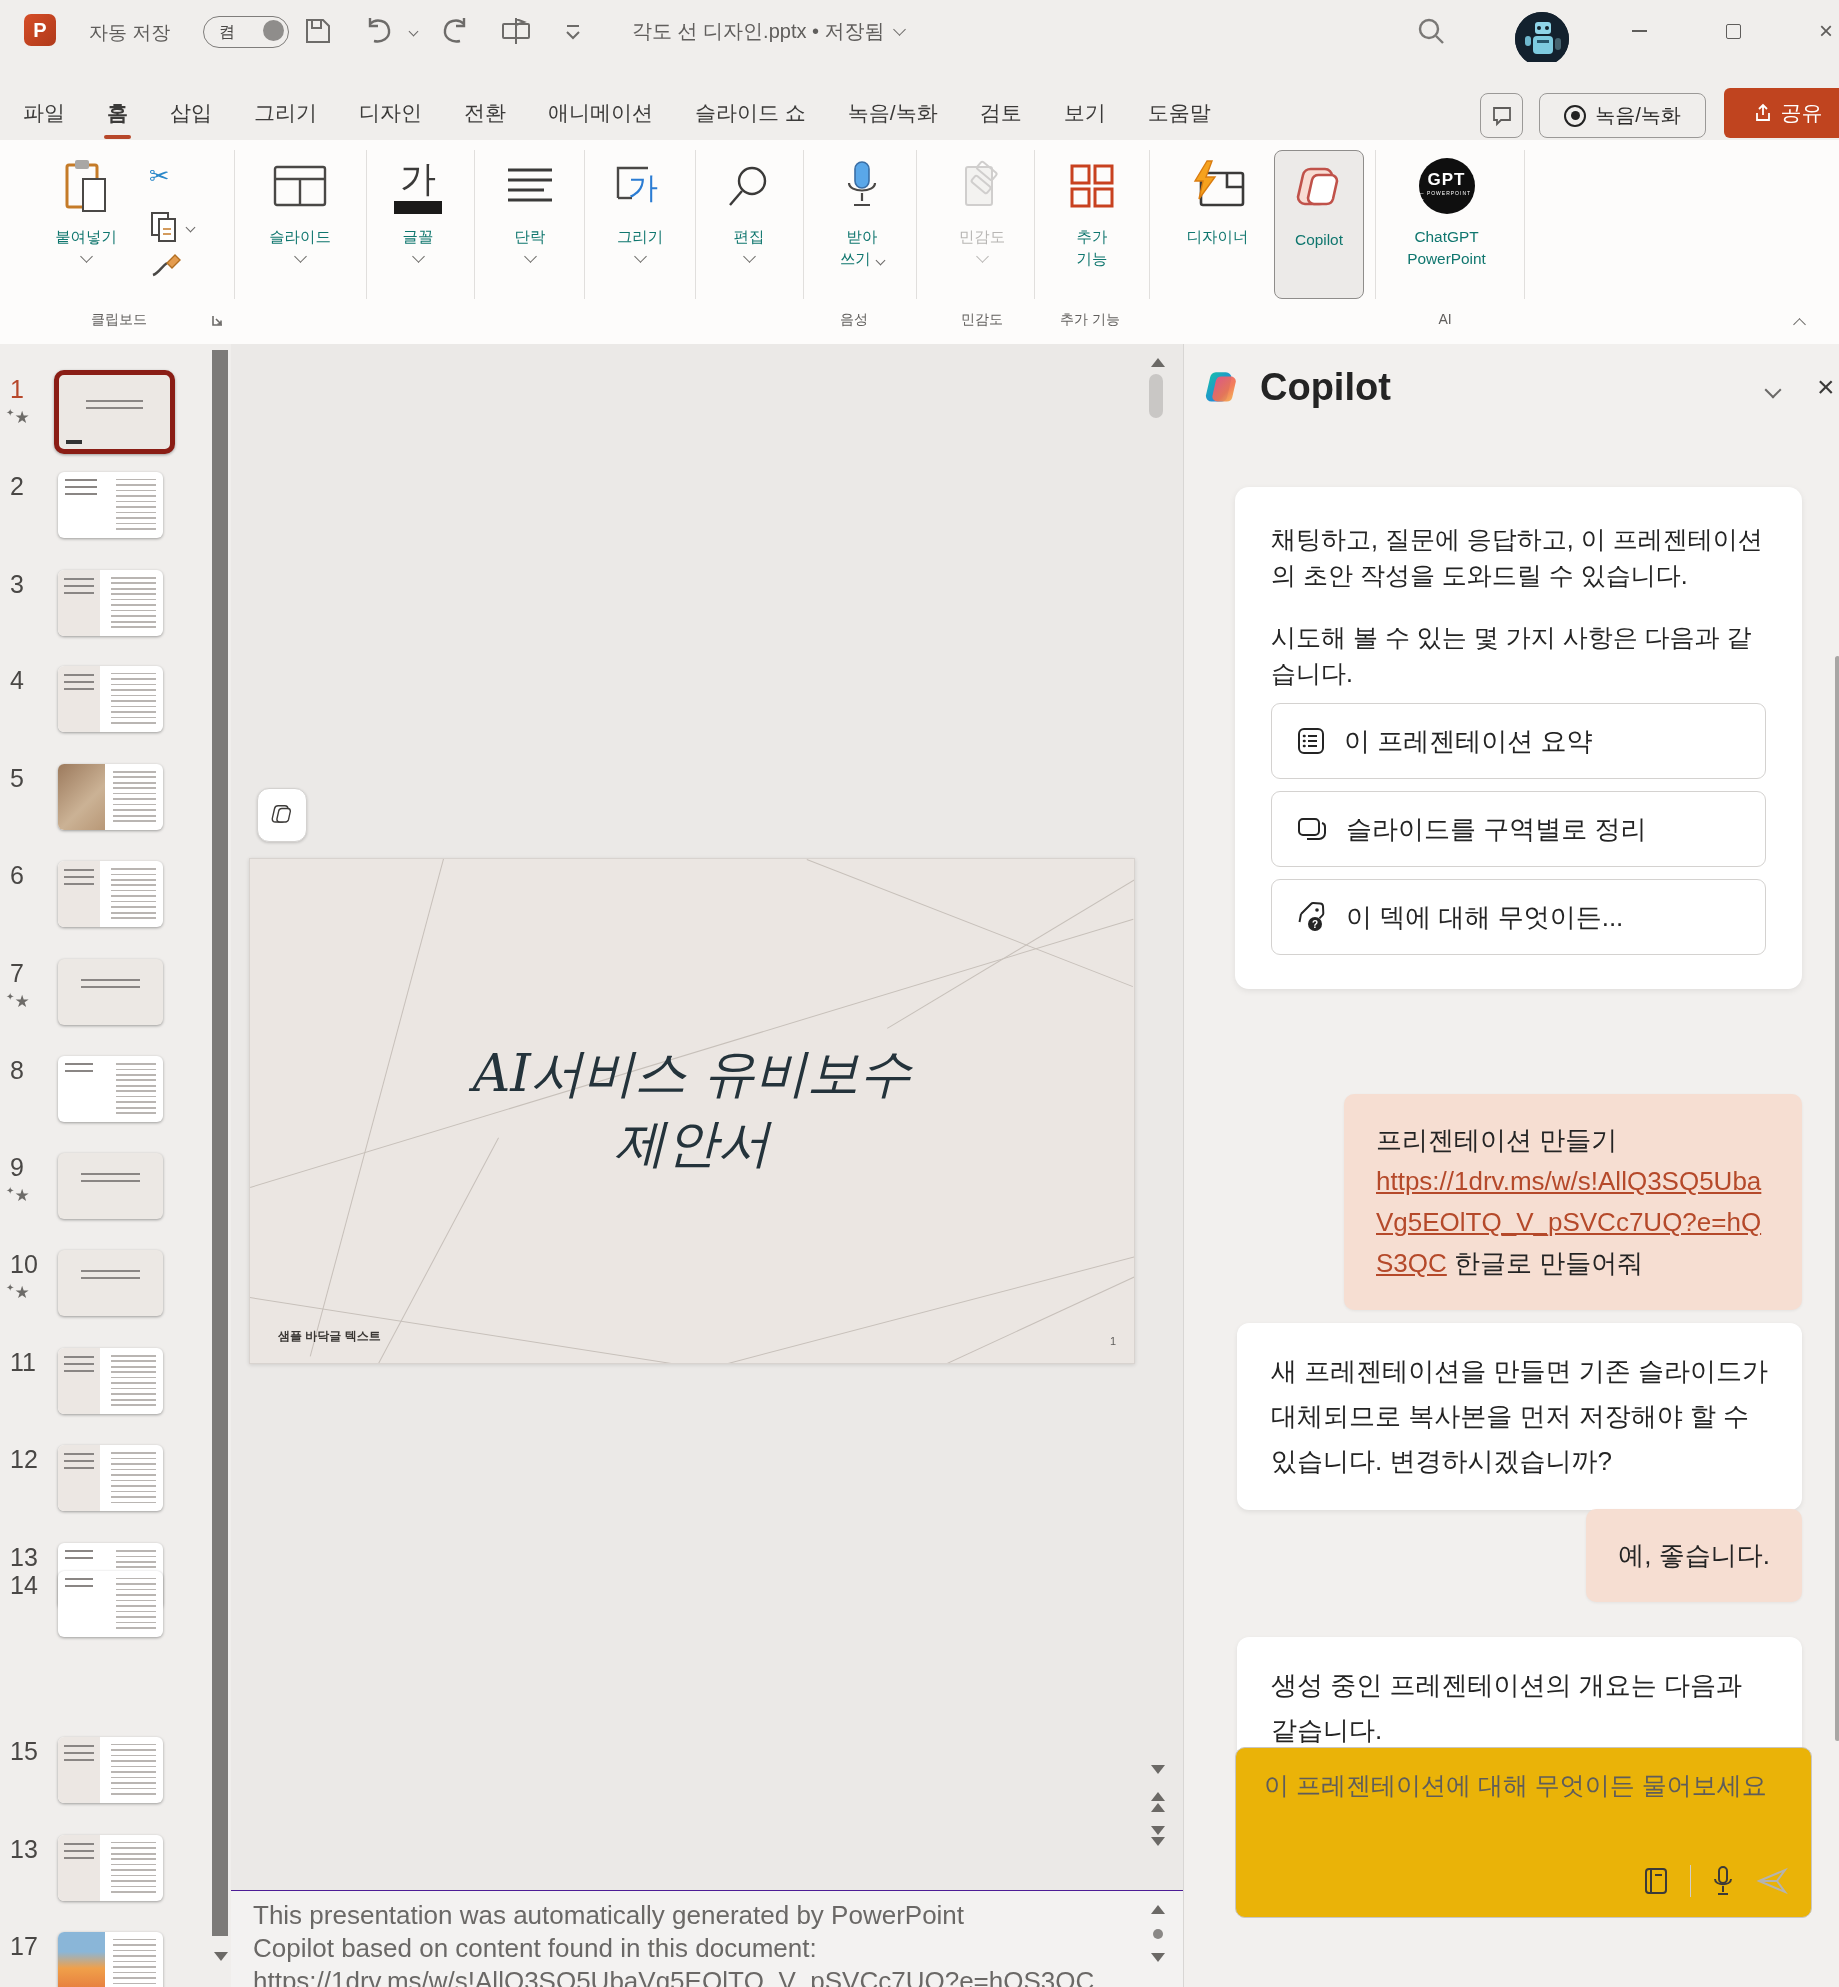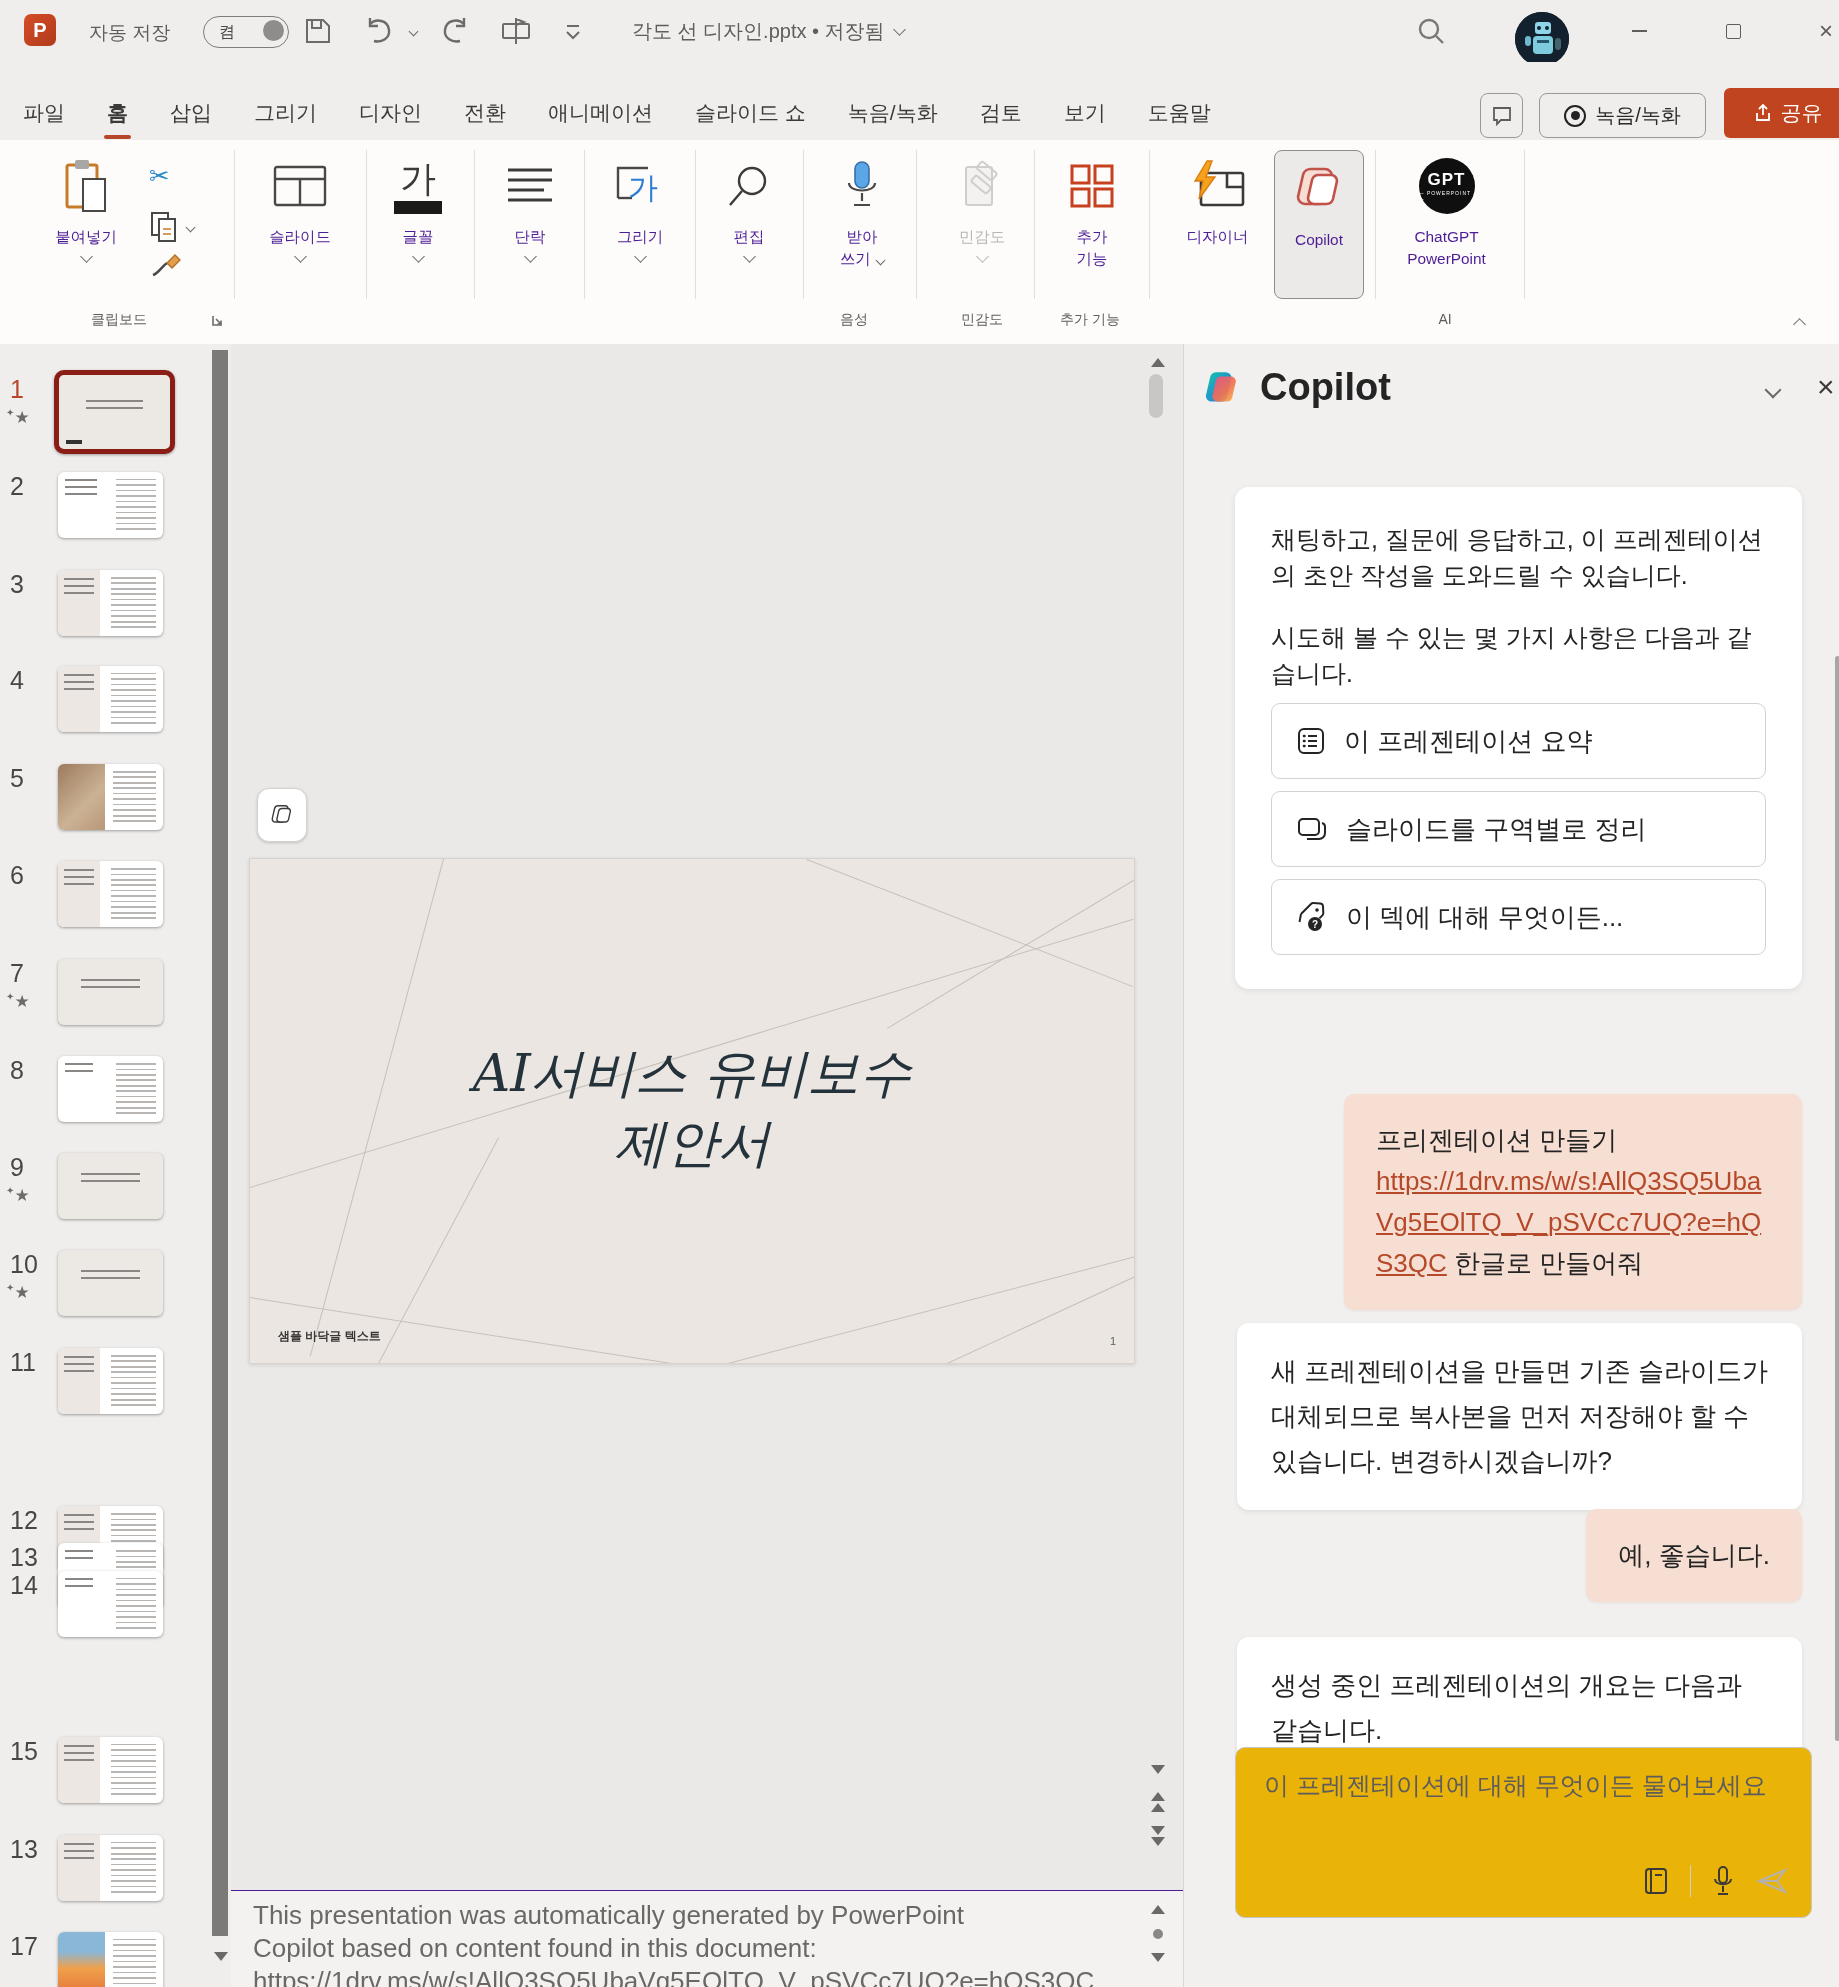--- a/index.html
+++ b/index.html
@@ -34,21 +34,21 @@
   .comment-btn{left:1480px;top:31px;width:41px;height:43px;}
   .record-btn{left:1539px;top:31px;width:165px;height:43px;font-size:20px;color:#2b2a29;}
   .record-dot{width:18px;height:18px;border:2px solid #222;border-radius:50%;display:flex;align-items:center;justify-content:center;}
   .record-dot i{width:9px;height:9px;border-radius:50%;background:#222;}
   .share-btn{position:absolute;left:1724px;top:26px;width:127px;height:50px;background:#c0441f;border-radius:6px;color:#fff;font-size:21px;display:flex;align-items:center;justify-content:center;gap:8px;}
   
   .ribbon{position:absolute;left:0;top:140px;width:1840px;height:204px;background:#fdfcfb;border-bottom:1px solid #dedcda;}
   .rsep{position:absolute;top:10px;height:149px;width:1px;background:#e1dfdd;}
   .rbtn{position:absolute;display:flex;flex-direction:column;align-items:center;}
   .rbtn .ric{height:72px;display:flex;align-items:center;justify-content:center;}
-  .rbtn .rlb{font-size:15.4px;color:#4c1d95;margin-top:4px;line-height:22px;text-align:center;white-space:nowrap;}
+  .rbtn .rlb{font-size:15.4px;color:#0f766e;margin-top:4px;line-height:22px;text-align:center;white-space:nowrap;}
   .rbtn .rchev{margin-top:4px;}
   .disabled, .disabled .rlb{color:#b8b6b4 !important;}
   .glabel{position:absolute;top:171px;font-size:14px;color:#605e5c;transform:translateX(-50%);white-space:nowrap;}
   .copilot-ribbon-btn{position:absolute;left:1274px;top:10px;width:88px;height:147px;border:1px solid #8f8d8b;border-radius:8px;background:#eceae8;}
   .collapse-chev{position:absolute;left:1795px;top:175px;width:14px;height:10px;}
   .collapse-chev .chev{transform:rotate(-135deg);}
   .launcher{position:absolute;left:211px;top:173px;width:13px;height:13px;}
   
   .main{position:absolute;left:0;top:344px;width:1840px;height:1643px;background:#f0eeec;}
   .thumb-scrollbar{position:absolute;left:212px;top:6px;width:16px;height:1586px;background:#7c7a78;}
@@ -494,21 +494,21 @@
             </div>
           </div>
           <div class="thumb-row" style="top: 1004px;">
             <div class="thumb-num">11</div>
             <div class="thumb-box k-twocol">
               <div class="lp"></div>
               <div class="lh mini-dark"></div>
               <div class="r1 mini-lines"></div>
             </div>
           </div>
-          <div class="thumb-row" style="top: 1162px;">
+          <div class="thumb-row" style="top: 1101px;">
             <div class="thumb-num">12</div>
             <div class="thumb-box k-twocol">
               <div class="lp"></div>
               <div class="lh mini-dark"></div>
               <div class="r1 mini-lines"></div>
             </div>
           </div>
           <div class="thumb-row" style="top: 1199px;">
             <div class="thumb-num">13</div>
             <div class="thumb-box k-note">

